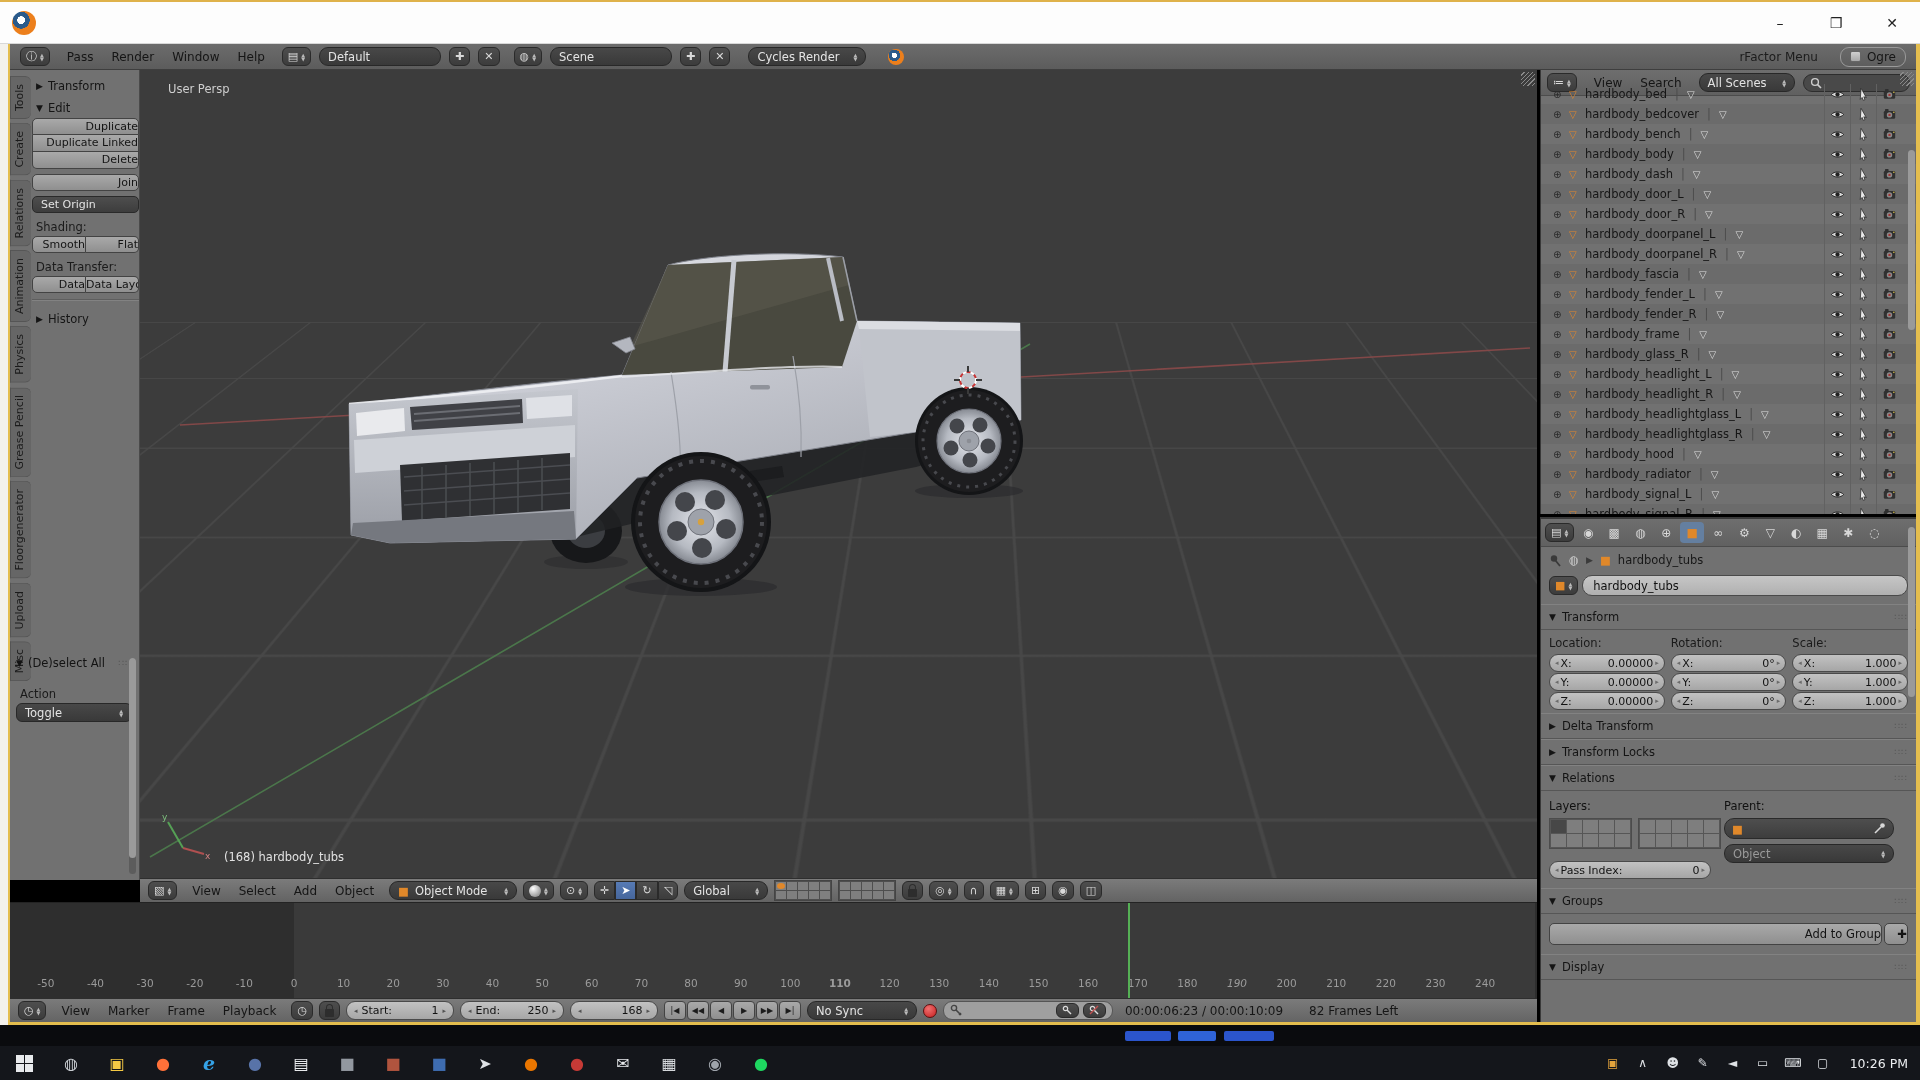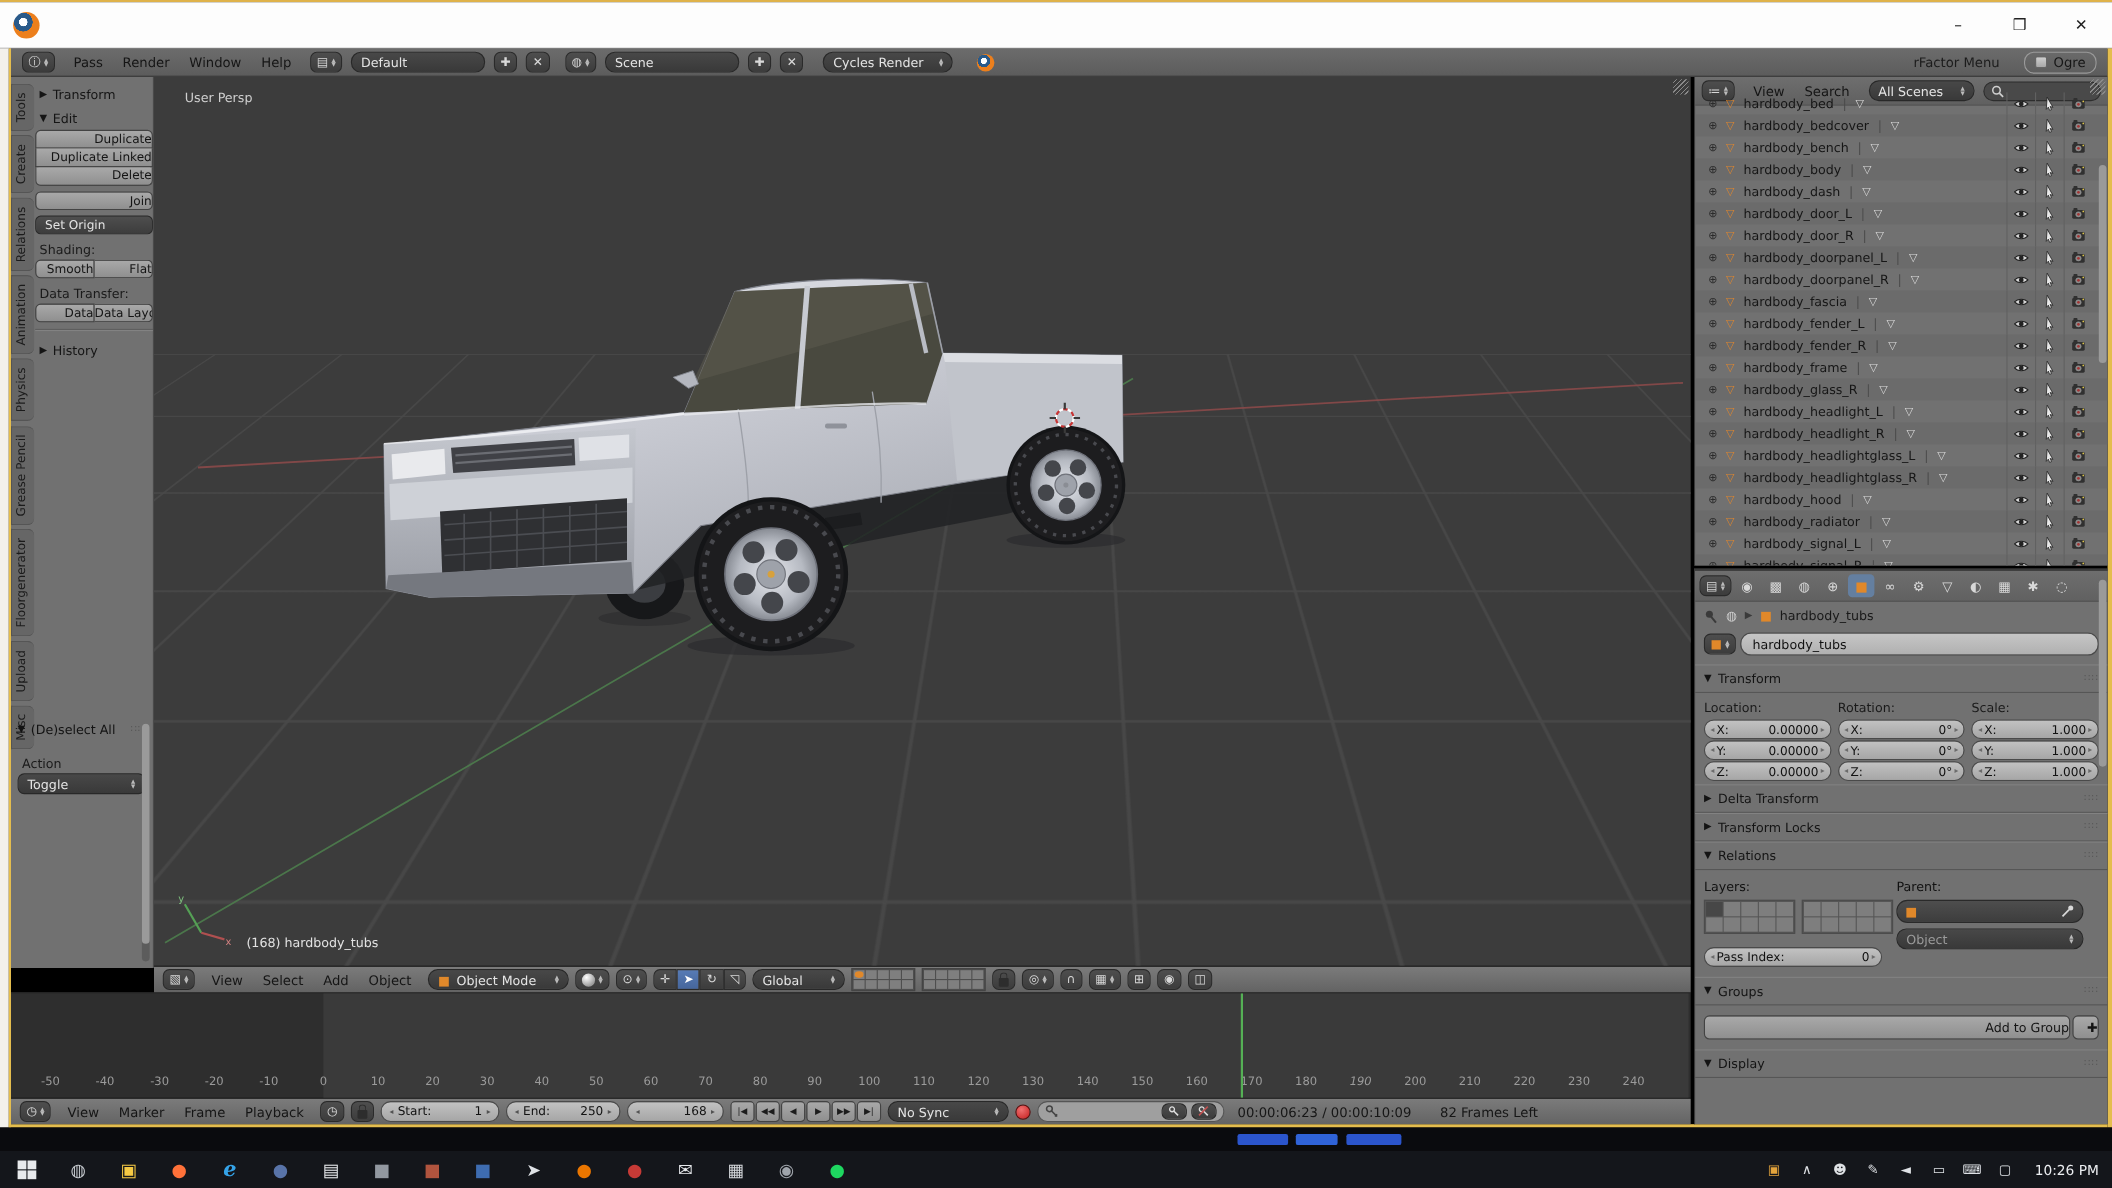--- a/index.html
+++ b/index.html
@@ -1341,21 +1341,21 @@
       <span class="tick" style="left: 333.63px;">10</span>
       <span class="tick" style="left: 383.26px;">20</span>
       <span class="tick" style="left: 432.89px;">30</span>
       <span class="tick" style="left: 482.52px;">40</span>
       <span class="tick" style="left: 532.15px;">50</span>
       <span class="tick" style="left: 581.78px;">60</span>
       <span class="tick" style="left: 631.41px;">70</span>
       <span class="tick" style="left: 681.04px;">80</span>
       <span class="tick" style="left: 730.67px;">90</span>
       <span class="tick" style="left: 780.3px;">100</span>
-      <span class="tick" style="left: 829.93px;">110</span>
+      <span class="tick" style="left: 829.93px; font-weight: bold;">110</span>
       <span class="tick" style="left: 879.56px;">120</span>
       <span class="tick" style="left: 929.19px;">130</span>
       <span class="tick" style="left: 978.82px;">140</span>
       <span class="tick" style="left: 1028.45px;">150</span>
       <span class="tick" style="left: 1078.08px;">160</span>
       <span class="tick" style="left: 1127.71px;">170</span>
       <span class="tick" style="left: 1177.34px;">180</span>
       <span class="tick" style="left: 1226.97px; font-style: italic;">190</span>
       <span class="tick" style="left: 1276.6px;">200</span>
       <span class="tick" style="left: 1326.23px;">210</span>

